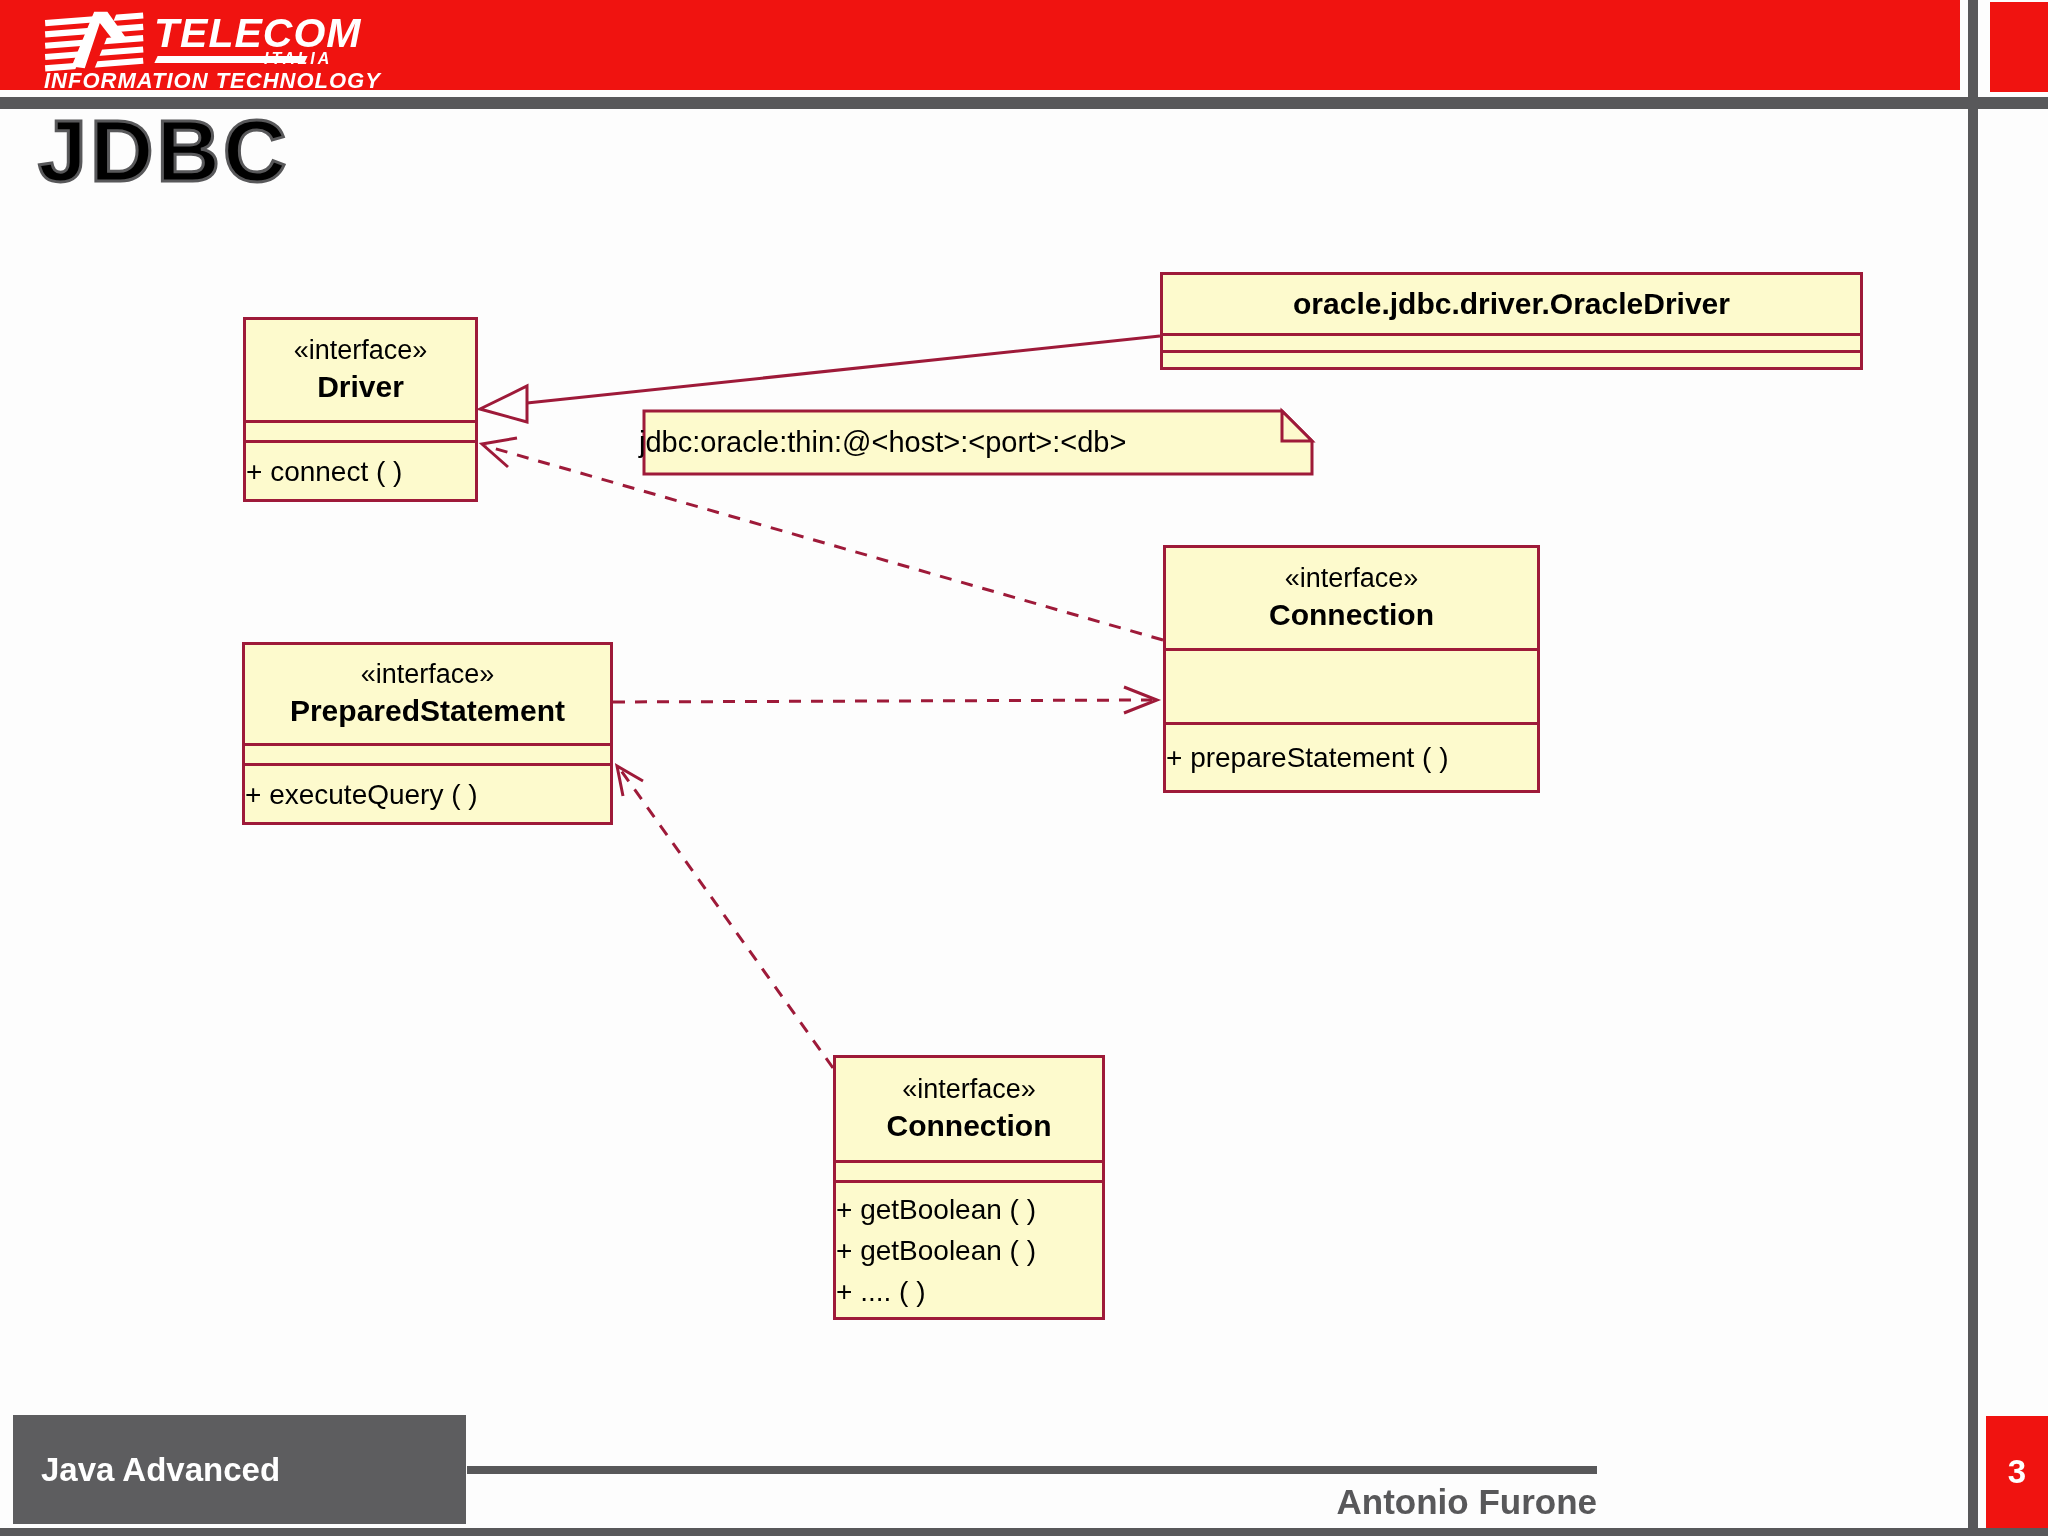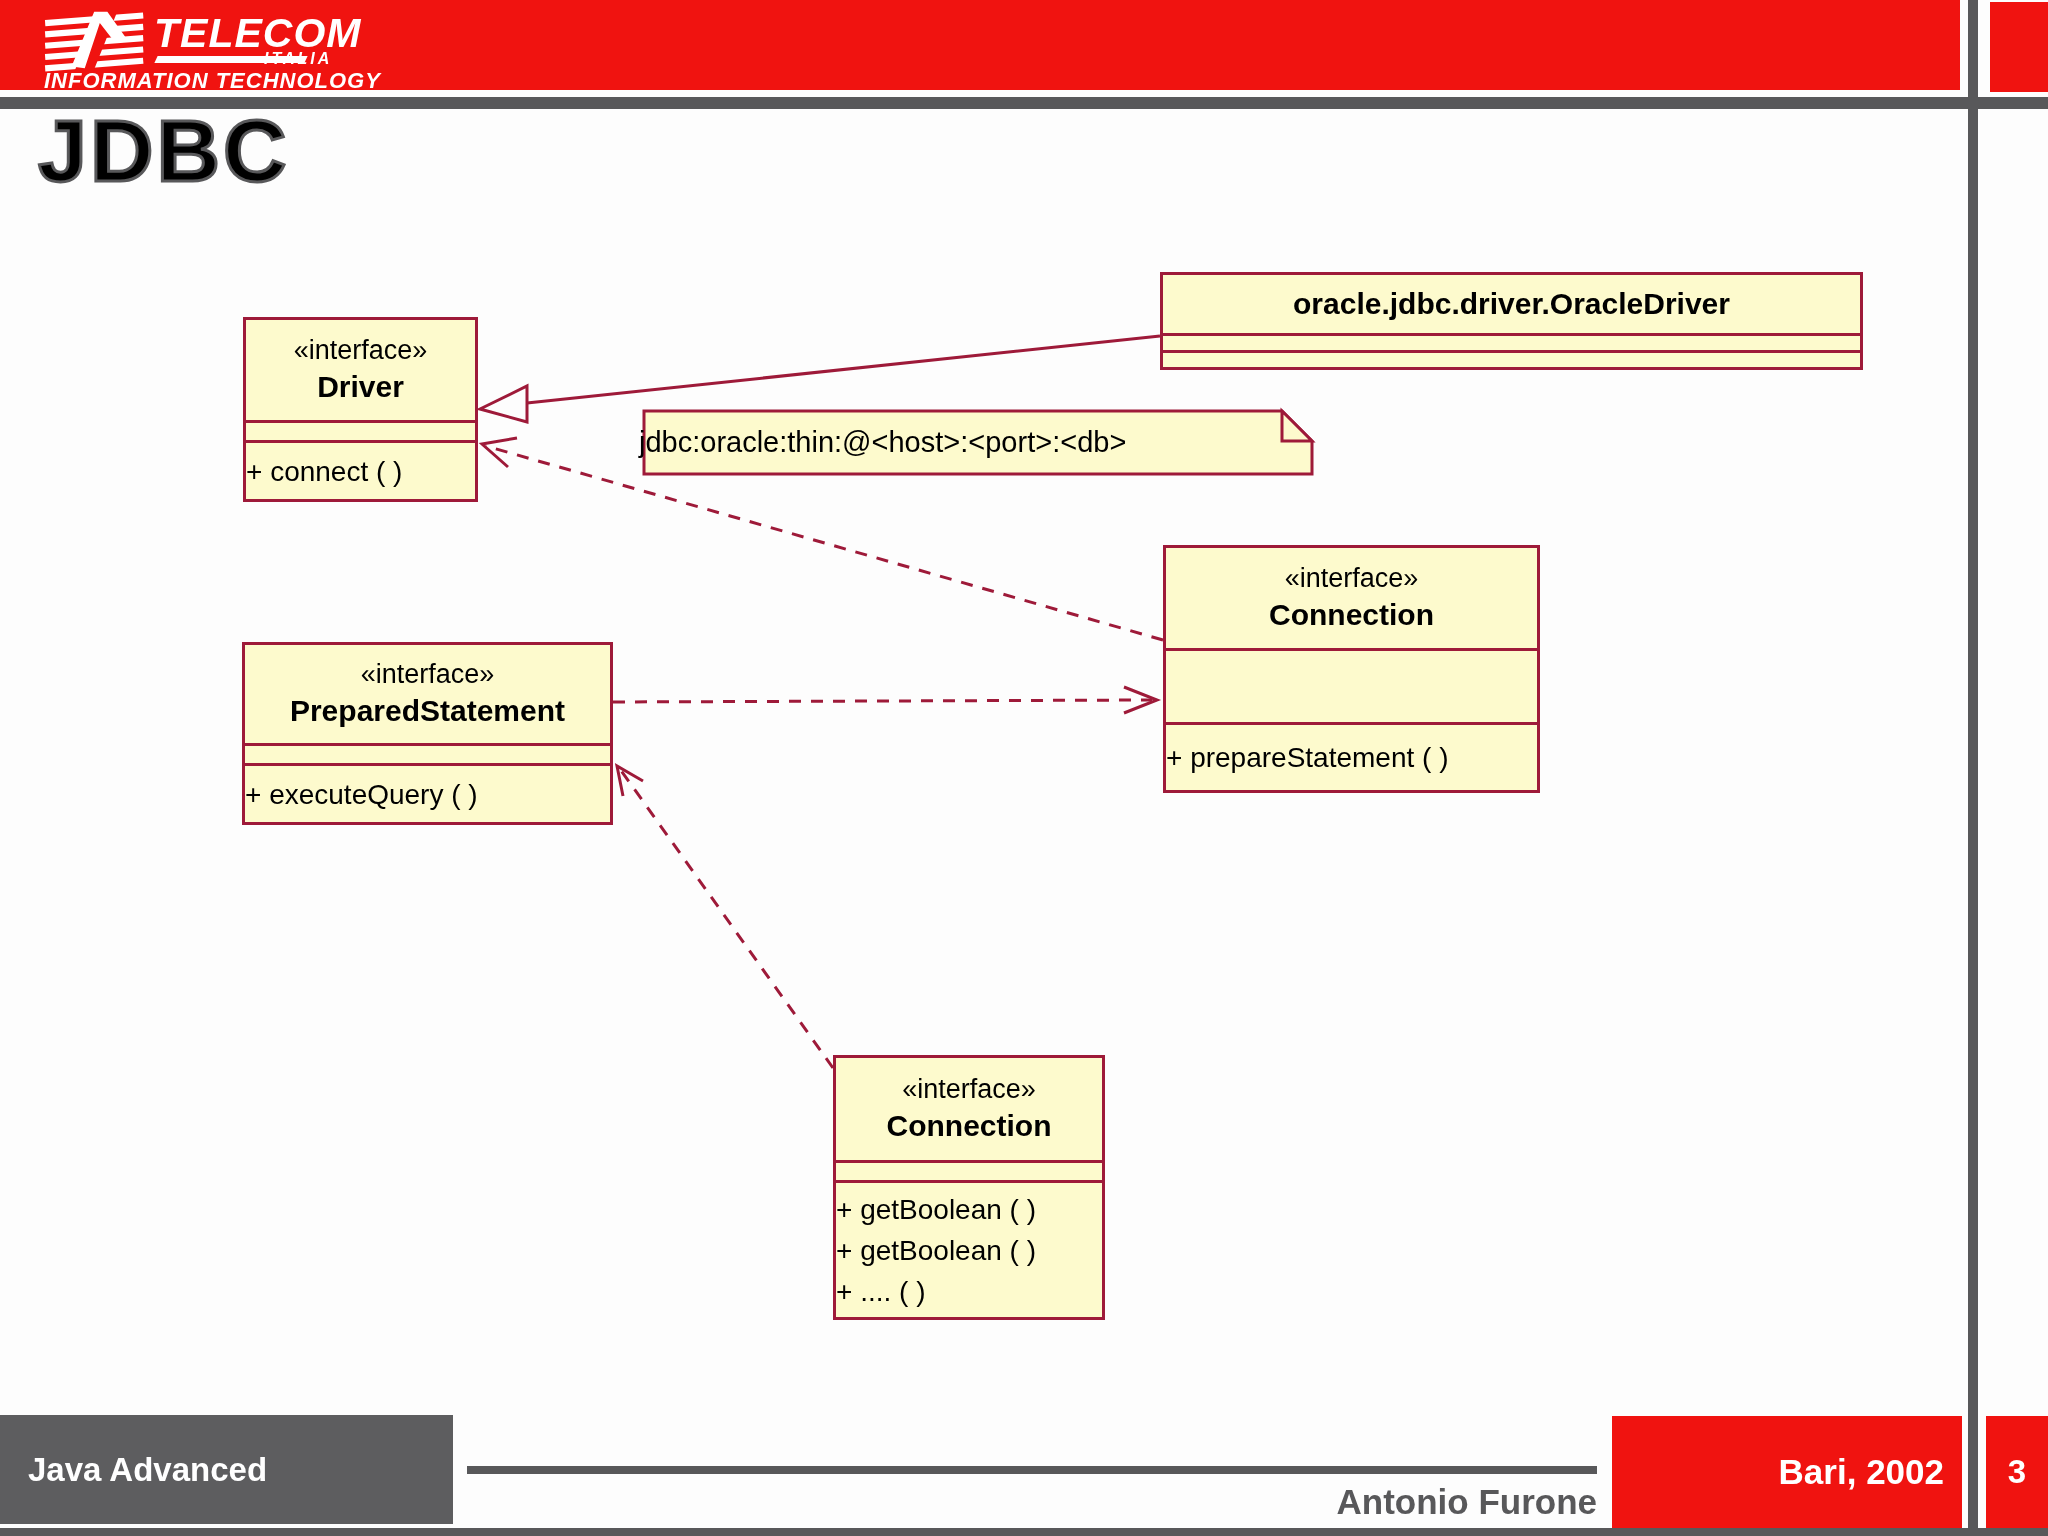--- a/index.html
+++ b/index.html
@@ -33,21 +33,21 @@
   .uml-title{display:flex;flex-direction:column;align-items:center;justify-content:center;}
   .uml-stereo{font-size:27px;line-height:33px;}
   .uml-name{font-size:30px;font-weight:bold;line-height:40px;}
   .uml-attrs{border-top:3px solid #9e1a39;}
   .uml-methods{border-top:3px solid #9e1a39;display:flex;flex-direction:column;
     justify-content:center;padding-left:0;font-size:28px;flex:1;}
   .uml-methods div{line-height:41px;white-space:pre;}
   .note-text{left:615px;top:411px;width:668px;height:63px;display:flex;align-items:center;
     padding-left:24px;box-sizing:border-box;font-size:29px;color:#000;z-index:2;white-space:nowrap;}
   
-  .footer-gray{left:0;top:1415px;width:453px;height:109px;background:#5d5d5f;color:#fff;
+  .footer-gray{left:13px;top:1415px;width:453px;height:109px;background:#5d5d5f;color:#fff;
     display:flex;align-items:center;padding-left:28px;box-sizing:border-box;
     font-size:33px;font-weight:bold;z-index:2;}
   .footer-line{left:467px;top:1466px;width:1130px;height:8px;background:#58585a;z-index:2;}
   .footer-author{left:1097px;top:1482px;width:500px;text-align:right;color:#58585a;
     font-size:35px;font-weight:bold;z-index:2;}
   .footer-venue{left:1612px;top:1416px;width:350px;height:112px;background:#f01310;color:#fff;
     display:flex;align-items:center;justify-content:flex-end;padding-right:18px;
     box-sizing:border-box;font-size:35px;font-weight:bold;z-index:2;}
   .footer-page{left:1986px;top:1416px;width:62px;height:112px;background:#f01310;color:#fff;
     display:flex;align-items:center;justify-content:center;font-size:33px;font-weight:bold;z-index:4;}
@@ -163,19 +163,16 @@
       <div>+ getBoolean ( )</div>
       <div>+ .... ( )</div>
     </div>
   </div>
 
   <div class="abs footer-gray">
     <span>Java Advanced</span>
   </div>
   <div class="abs footer-line"></div>
   <div class="abs footer-author">Antonio Furone</div>
-  <div class="abs footer-venue">
-    <span>Bari, 2002</span>
-  </div>
   <div class="abs footer-page">3</div>
   <div class="abs bottom-bar"></div>
 
 </div>
 
 </body></html>

